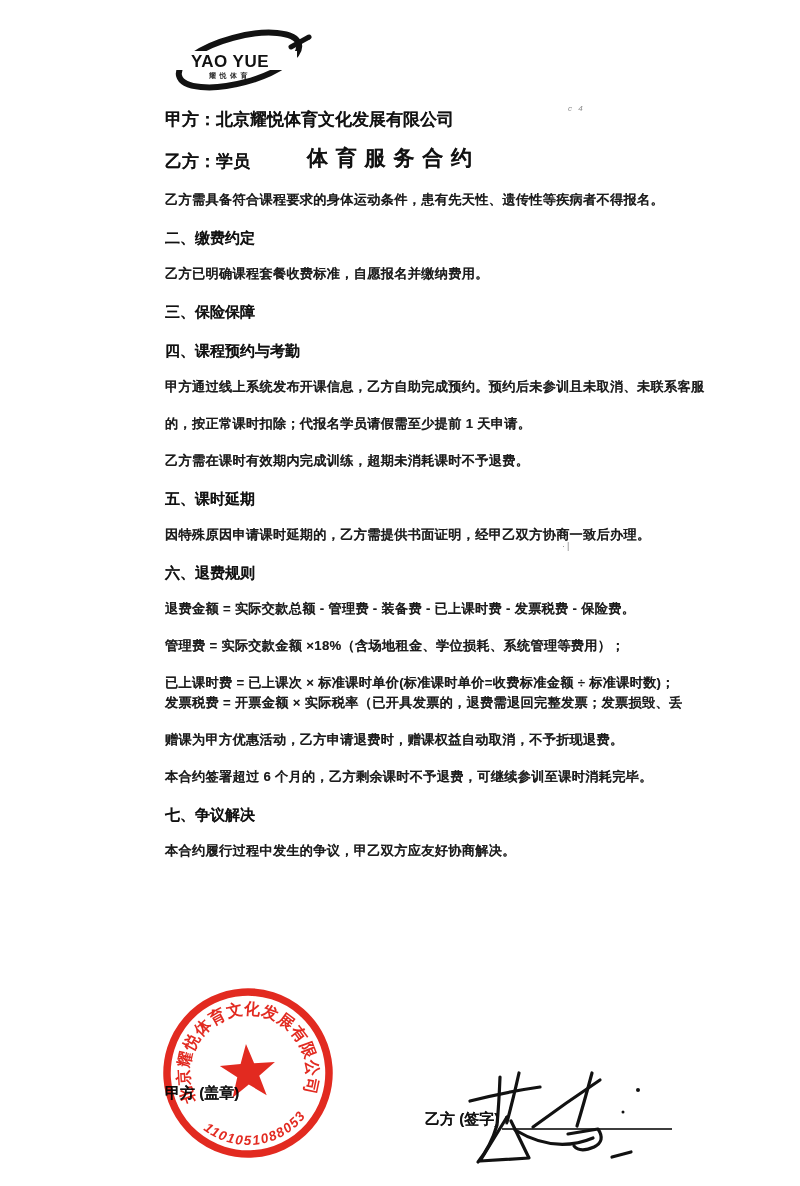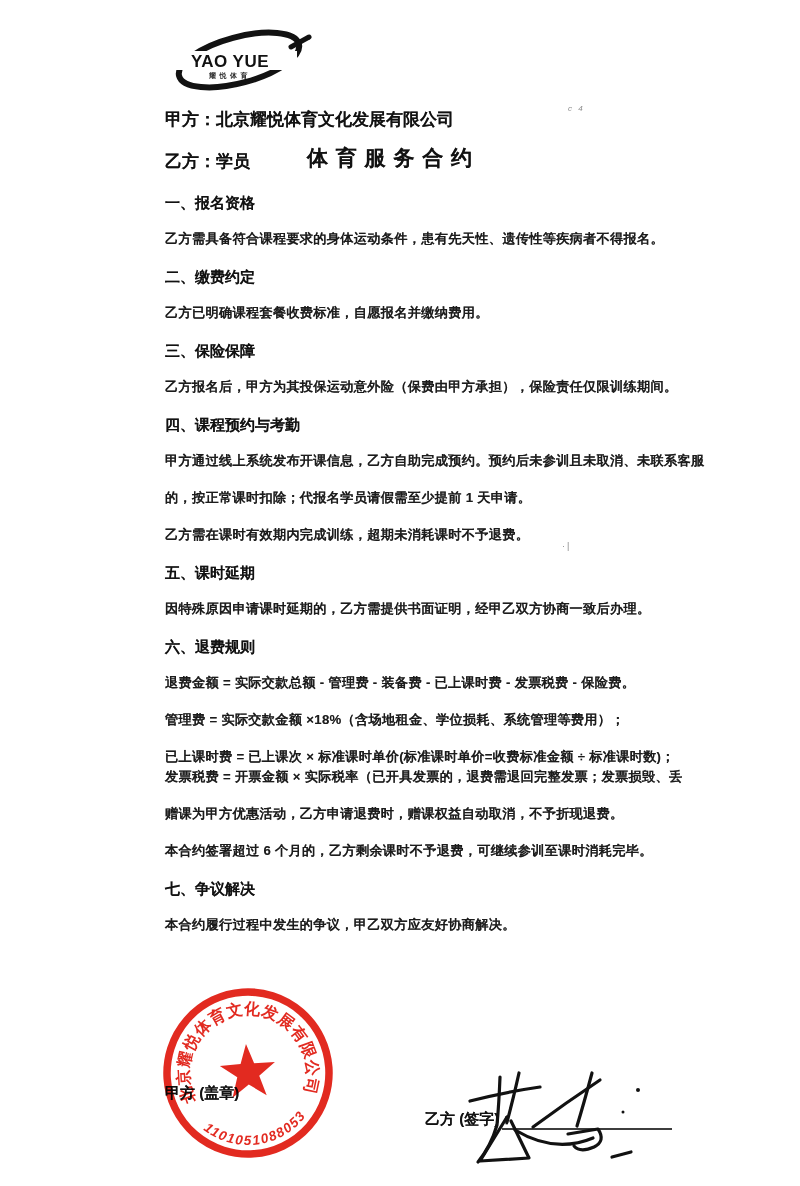--- a/index.html
+++ b/index.html
@@ -59,28 +59,26 @@
   </svg>
 
   <div id="title">体 育 服 务 合 约</div>
   <div id="title-artifact" class="artifact">c 4</div>
   <div id="body-artifact" class="artifact">·|</div>
 
   <div id="flow">
     <div class="party a">甲方：北京耀悦体育文化发展有限公司</div>
     <div class="party b">乙方：学员</div>
 
-    <div class="sec-h">一、报名资格</div>
     <div class="ln">乙方需具备符合课程要求的身体运动条件，患有先天性、遗传性等疾病者不得报名。</div>
 
     <div class="sec-h">二、缴费约定</div>
     <div class="ln">乙方已明确课程套餐收费标准，自愿报名并缴纳费用。</div>
 
     <div class="sec-h">三、保险保障</div>
-    <div class="ln">乙方报名后，甲方为其投保运动意外险（保费由甲方承担），保险责任仅限训练期间。</div>
 
     <div class="sec-h">四、课程预约与考勤</div>
     <div class="ln">甲方通过线上系统发布开课信息，乙方自助完成预约。预约后未参训且未取消、未联系客服</div>
     <div class="ln">的，按正常课时扣除；代报名学员请假需至少提前 1 天申请。</div>
     <div class="ln">乙方需在课时有效期内完成训练，超期未消耗课时不予退费。</div>
 
     <div class="sec-h">五、课时延期</div>
     <div class="ln">因特殊原因申请课时延期的，乙方需提供书面证明，经甲乙双方协商一致后办理。</div>
 
     <div class="sec-h">六、退费规则</div>

